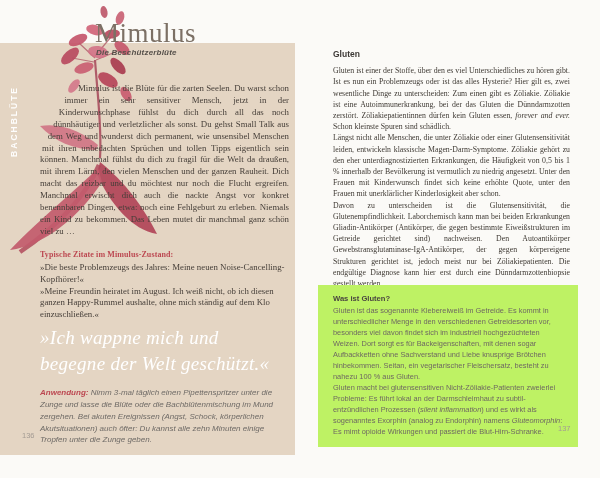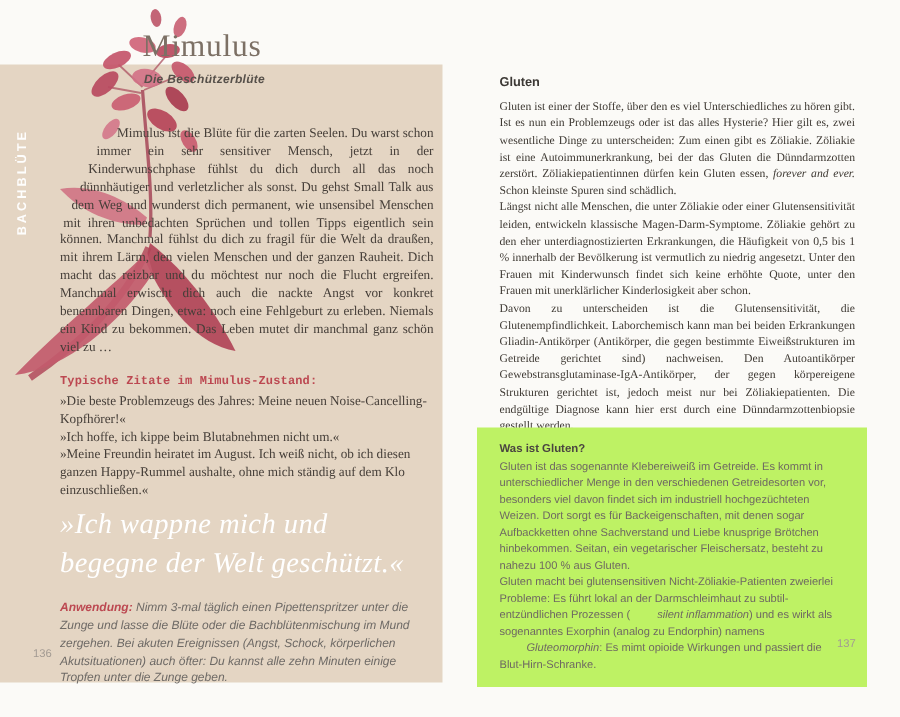--- a/index.html
+++ b/index.html
@@ -21,42 +21,42 @@
     position:absolute; left:9px; top:86px;
     writing-mode:vertical-rl; transform:rotate(180deg);
     font-family:"Liberation Sans", sans-serif;
     font-size:8.5px; font-weight:700; letter-spacing:2px;
     color:rgba(255,255,255,0.96); text-transform:uppercase;
   }
 
   .page-title {
     position:absolute; left:95px; top:18px; margin:0;
     font-family:"Liberation Serif", serif; font-weight:400;
-    font-size:21px; letter-spacing:0.5px; color:#7c7065;
+    font-size:27px; letter-spacing:0.5px; color:#7c7065;
   }
   .page-subtitle {
     position:absolute; left:96px; top:48px;
     font-family:"Liberation Sans", sans-serif; font-style:italic; font-weight:600;
     font-size:8px; color:#56504a; letter-spacing:0.2px;
   }
 
   .left-col {
     position:absolute; left:40px; top:83px; width:249px;
     font-family:"Liberation Serif", serif;
     font-size:8.8px; line-height:11.9px; color:#453e38;
   }
   .float-shape {
     float:left; width:30px; height:64px;
     shape-outside: polygon(0 0, 100% 0, 0 100%);
   }
   .intro { margin:0; text-align:justify; text-indent:8px; }
 
   .crimson-label {
     margin:11px 0 1px 0; clear:both;
-    font-family:Liberation Mono, monospace;
+    font-family:Liberation Serif, serif;
     font-size:8px; font-weight:700; color:#bc4851; letter-spacing:0.1px;
   }
   .quote-line { margin:0; }
 
   .kraft-label { margin-top:13px; }
   .kraftsatz {
     margin-top:4px;
     font-family:"Liberation Serif", serif; font-style:italic;
     font-size:19px; line-height:26px; color:#ffffff; letter-spacing:0.3px;
   }
@@ -97,21 +97,21 @@
   .box-title {
     margin:0 0 2px 0;
     font-size:7.6px; font-weight:700; color:#4a4540;
     font-family:"Liberation Sans", sans-serif;
   }
   .box-body {
     margin:0;
     font-family:"Liberation Sans", sans-serif;
     font-size:7.4px; line-height:11px; color:#6e6862;
   }
-  .box-body em { font-style:italic;padding-left:18px; }
+  .box-body em { font-style:italic; }
 </style>
 </head>
 <body>
 
 <div class="spread">
 
   <div>
     <div class="beige-panel"></div>
 
     <svg class="flower-svg" viewBox="0 0 160 255" xmlns="http://www.w3.org/2000/svg">
@@ -143,21 +143,20 @@
 
     <h1 class="page-title">Mimulus</h1>
     <div class="page-subtitle">Die Beschützerblüte</div>
 
     <div class="left-col">
       <div class="float-shape"></div>
       <p class="intro">Mimulus ist die Blüte für die zarten Seelen. Du warst schon immer ein sehr sensitiver Mensch, jetzt in der Kinderwunschphase fühlst du dich durch all das noch dünnhäutiger und verletzlicher als sonst. Du gehst Small Talk aus dem Weg und wunderst dich permanent, wie unsensibel Menschen mit ihren unbedachten Sprüchen und tollen Tipps eigentlich sein können. Manchmal fühlst du dich zu fragil für die Welt da draußen, mit ihrem Lärm, den vielen Menschen und der ganzen Rauheit. Dich macht das reizbar und du möchtest nur noch die Flucht ergreifen. Manchmal erwischt dich auch die nackte Angst vor konkret benennbaren Dingen, etwa: noch eine Fehlgeburt zu erleben. Niemals ein Kind zu bekommen. Das Leben mutet dir manchmal ganz schön viel zu …</p>
 
       <p class="crimson-label">Typische Zitate im Mimulus-Zustand:</p>
       <p class="quote-line">»Die beste Problemzeugs des Jahres: Meine neuen Noise-Cancelling-Kopfhörer!«</p>
-      <p class="quote-line">»Ich hoffe, ich kippe beim Blutabnehmen nicht um.«</p>
       <p class="quote-line">»Meine Freundin heiratet im August. Ich weiß nicht, ob ich diesen ganzen Happy-Rummel aushalte, ohne mich ständig auf dem Klo einzuschließen.«</p>
 
       <div class="kraftsatz">
         <span>»Ich wappne mich und</span>
         <span>begegne der Welt geschützt.«</span>
       </div>
 
       <p class="anwendung"><span class="anw-label">Anwendung:</span><span> Nimm 3-mal täglich einen Pipettenspritzer unter die Zunge und lasse die Blüte oder die Bachblütenmischung im Mund zergehen. Bei akuten Ereignissen (Angst, Schock, körperlichen Akutsituationen) auch öfter: Du kannst alle zehn Minuten einige Tropfen unter die Zunge geben.</span></p>
     </div>
 

